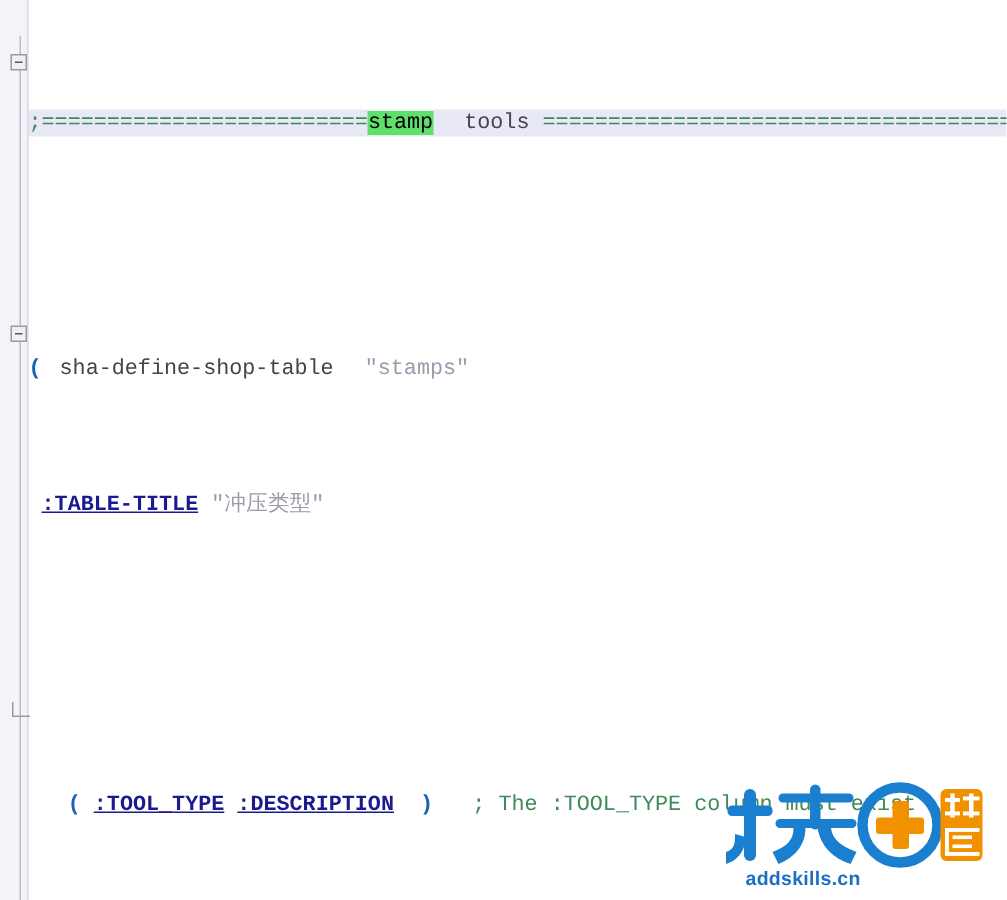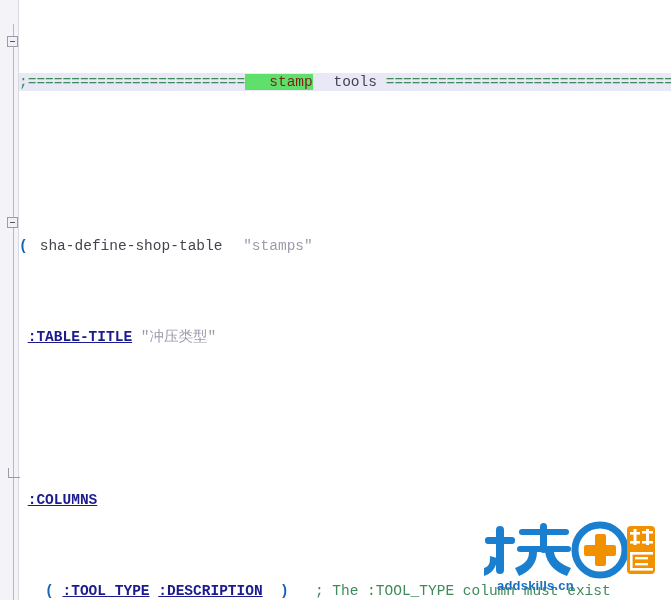--- a/index.html
+++ b/index.html
@@ -95,22 +95,21 @@
   .sym     { color: #44444e; margin-left: 12px; }
 
   
   .banner {
     background: #e8e8f6;
     display: block;
     height: 18.2px;
   }
   .hl-stamp {
     background: #5fe06a;
-    color: #7f1d1d;
-    padding-left: 24px;
+    color: #000000;
   }
 
   
   .watermark {
     position: absolute;
     right: 14px;
     bottom: 6px;
     width: 176px;
     height: 74px;
     z-index: 5;
@@ -148,21 +147,20 @@
 
     
     <div class="ln"><span class="paren">(</span><span class="sym">sha-define-shop-table</span><span class="sym"> </span><span class="str">"stamps"</span></div>
 
     
     <div class="ln"> <span class="kw">:TABLE-TITLE</span><span> </span><span class="str">"冲压类型"</span></div>
 
     <div class="ln"> </div>
 
     
-    <div class="ln"> <span class="kw">:COLUMNS</span></div>
 
     
     <div class="ln">   <span class="paren">(</span><span> </span><span class="kw">:TOOL_TYPE</span><span> </span><span class="kw">:DESCRIPTION</span><span>  </span><span class="paren">)</span><span>   </span><span class="cmt">; The :TOOL_TYPE column must exist</span></div>
 
     
     
 
     
     
 

